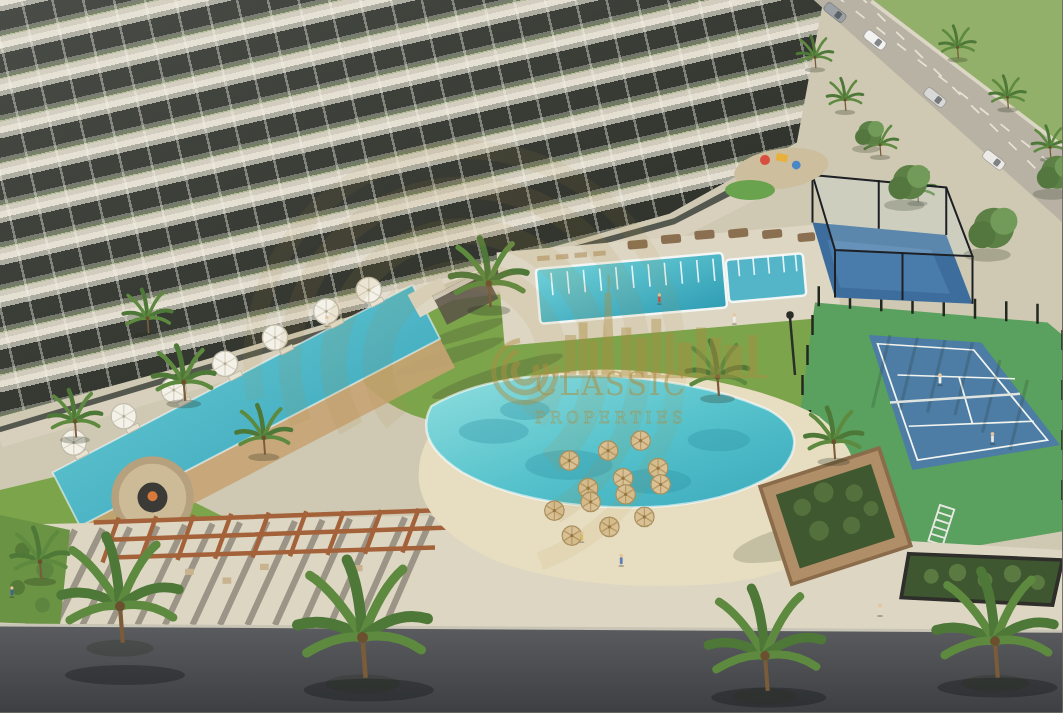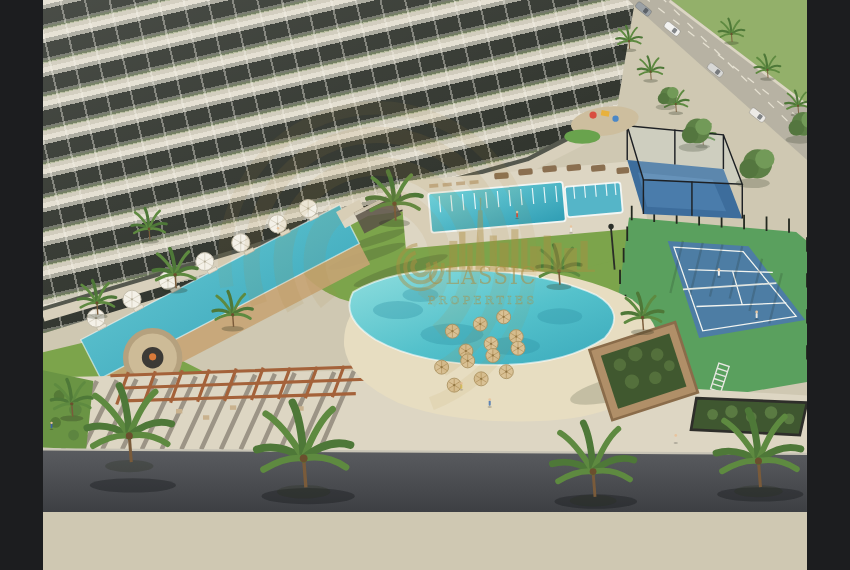--- a/index.html
+++ b/index.html
@@ -1,17 +1,17 @@
 <!DOCTYPE html>
 <html style="--building-light: #e3ded0; --building-glass: #31352e; --paving: #cfc8b2; --paving-light: #ddd6c3; --sand: #e7ddc1; --lawn: #7ca44b; --field: #93b06a; --pool: #35a7ba; --lagoon: #54c1cb; --court-blue: #4d7da4; --court-green: #5aa05e; --padel-blue: #3d6d9c; --road-asphalt: #46484c; --road-top: #b7b2a3; --wood: #b4875a; --pergola-wood: #a4623a; --umbrella-white: #f4f1e8; --umbrella-thatch: #d9c195; --palm-green: #4e7838; --watermark-gold: #ad8d41;"><head>
 <meta charset="utf-8">
 <style>
   html,body{margin:0;padding:0;background:#1c1d1f;}
   #stage{
-    position:relative;width:764px;height:570px;margin:0 auto;overflow:hidden;
+    position:relative;width:850px;height:570px;margin:0 auto;overflow:hidden;
     background:var(--paving,#cfc8b2);
     font-family:"Liberation Sans",sans-serif;
   }
   
   .building{
     position:absolute;inset:0;z-index:1;
     clip-path:polygon(0 0,77.5% 0,75% 20%,63% 30%,50% 35.5%,35% 43.5%,17% 51.5%,0 58.5%);
     background:
       repeating-linear-gradient(77deg, rgba(246,243,233,.38) 0 2px, rgba(246,243,233,0) 2px 24px),
       repeating-linear-gradient(167deg, transparent 0 26px, rgba(104,134,66,.30) 26px 29px, transparent 29px 33px),

